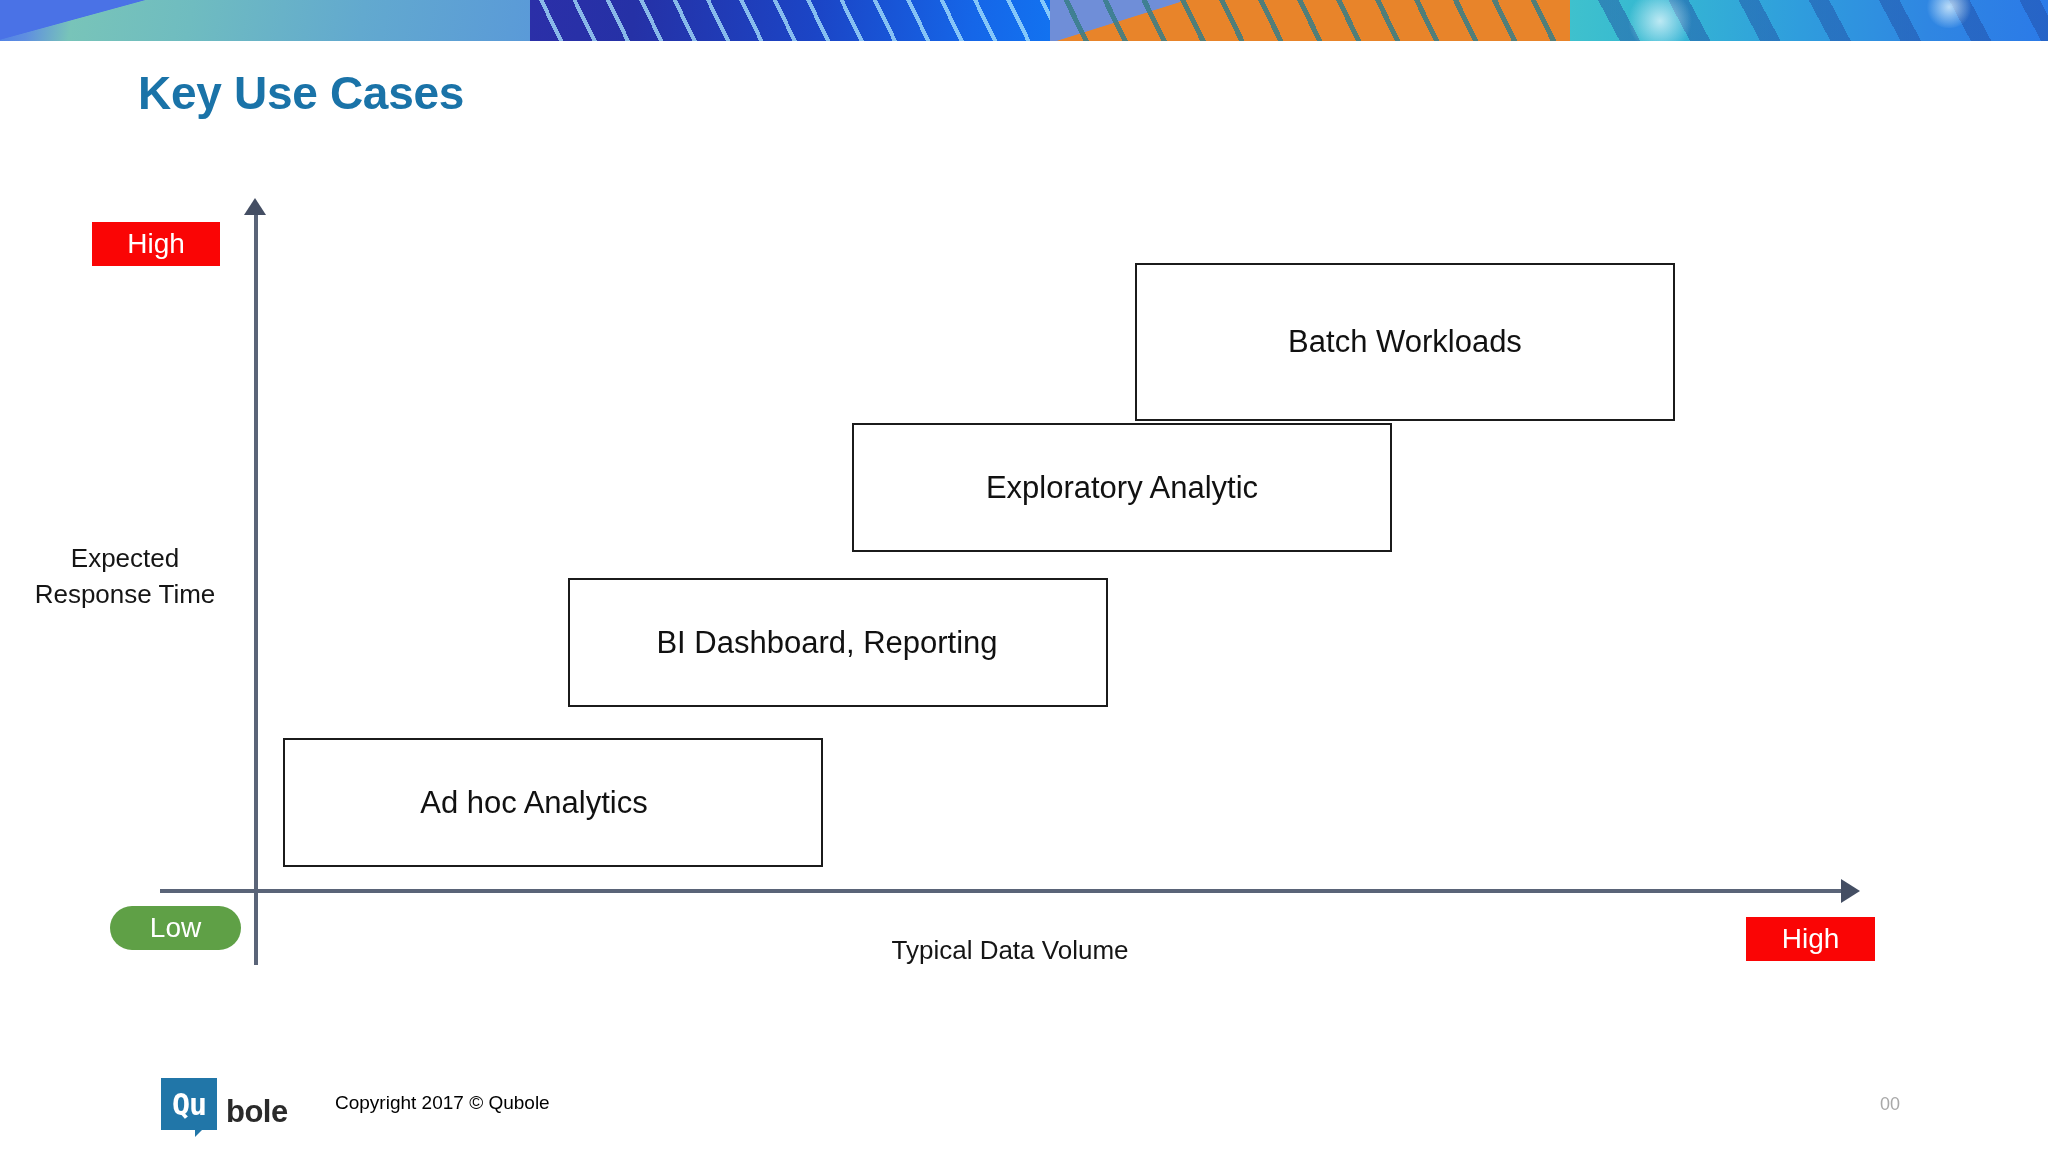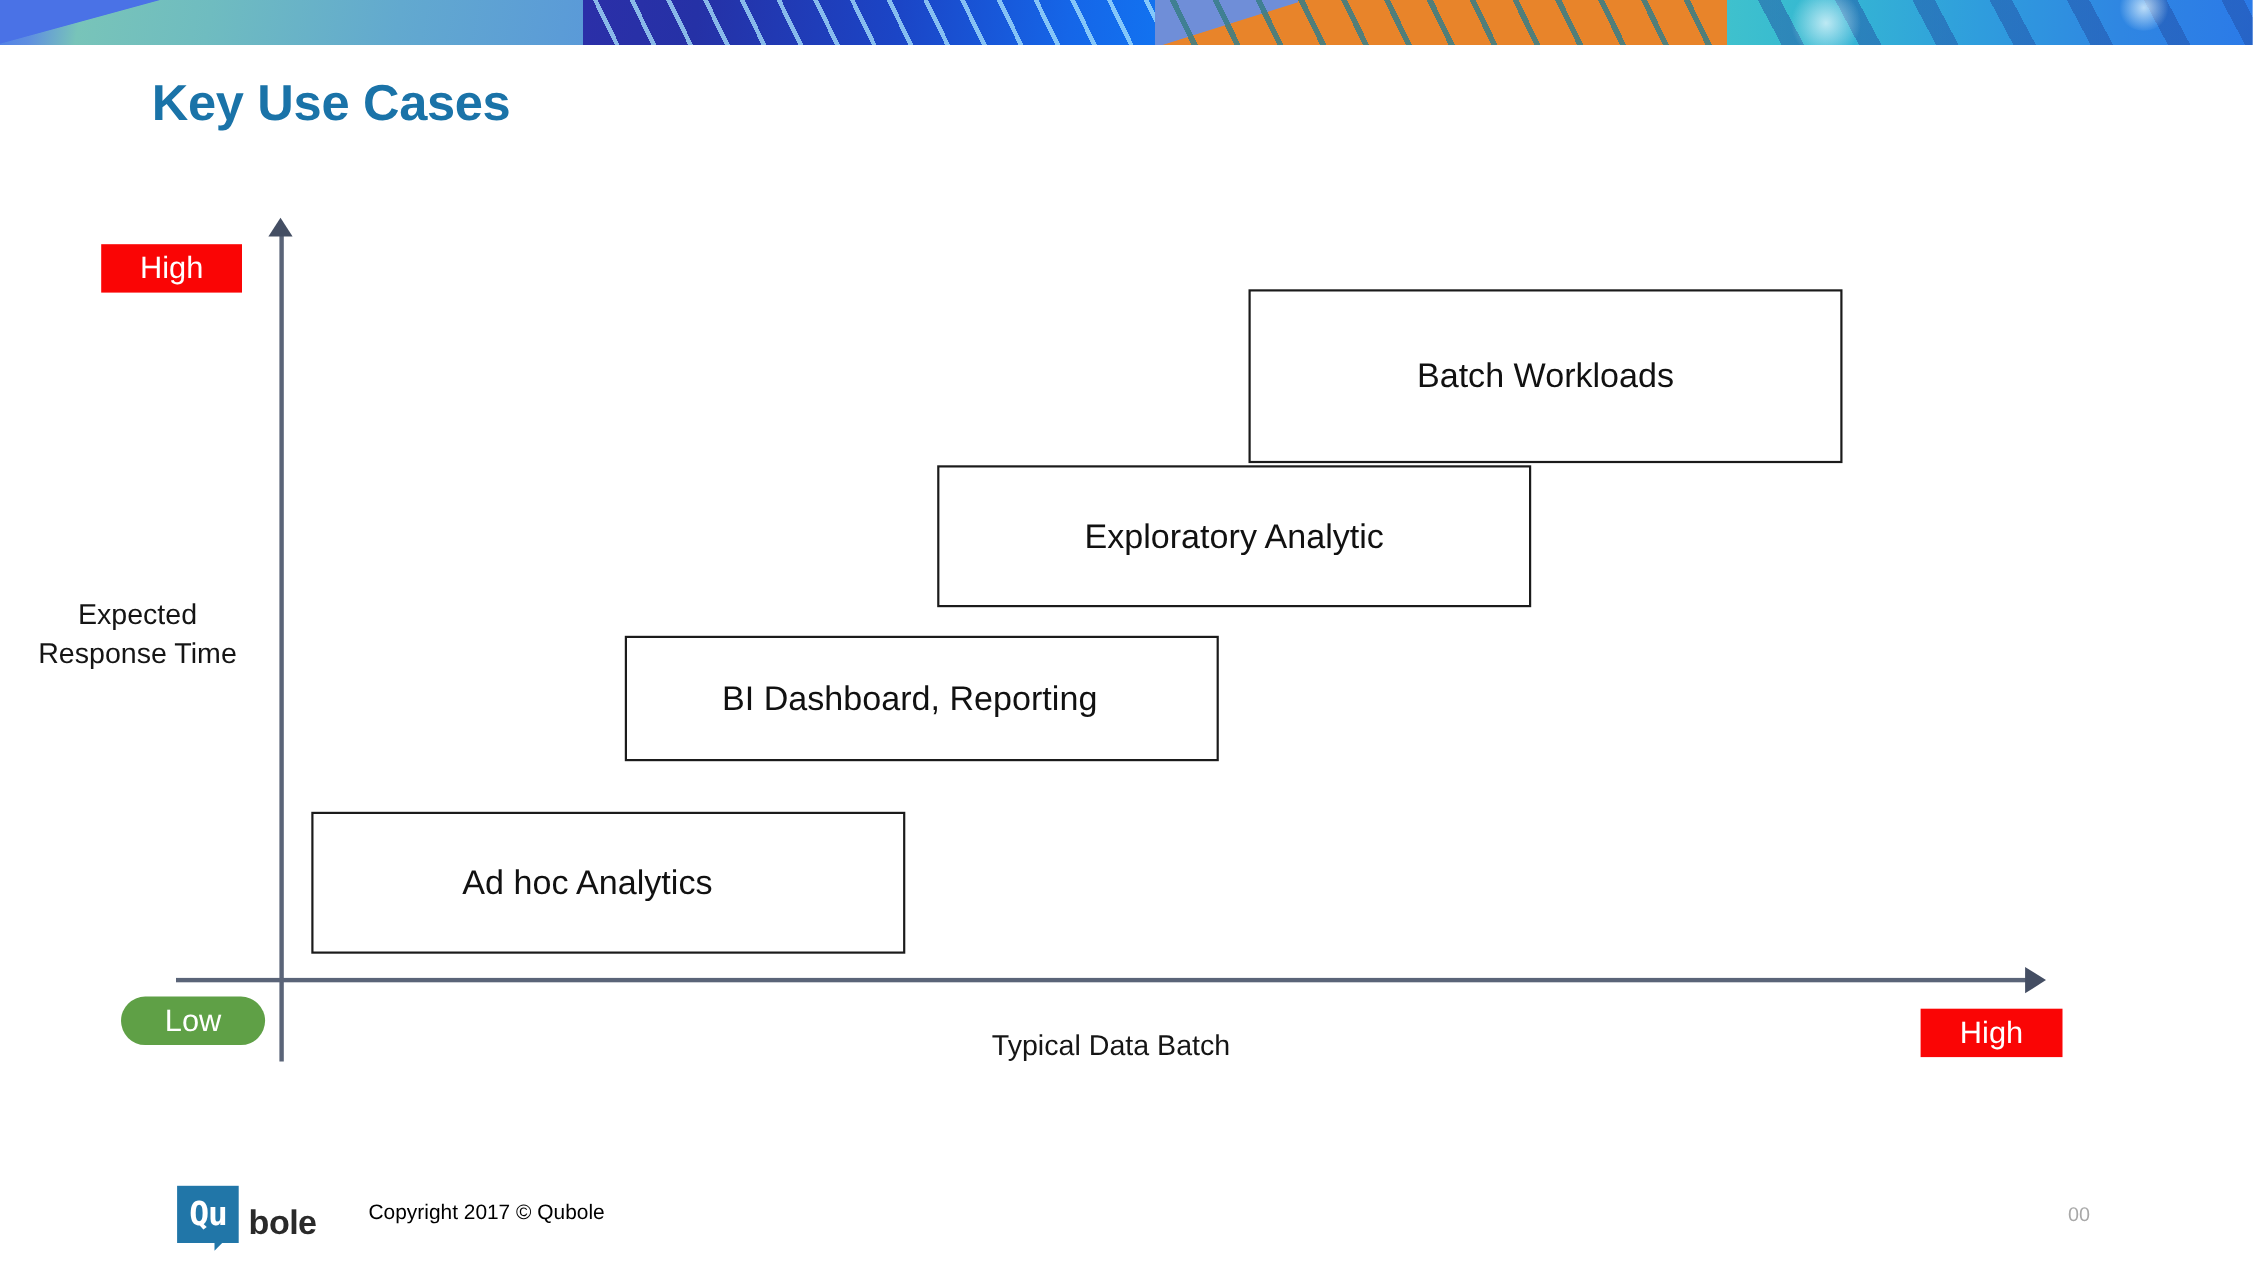--- a/index.html
+++ b/index.html
@@ -260,31 +260,31 @@
 <div id="x-axis-arrow"></div>
 
 <div class="badge" id="badge-high-top">High</div>
 <div class="badge" id="badge-low">Low</div>
 <div class="badge" id="badge-high-right">High</div>
 
 <div id="y-axis-caption">
   <div>Expected</div>
   <div>Response Time</div>
 </div>
-<div id="x-axis-caption">Typical Data Batch</div>
+<div id="x-axis-caption">Typical Data Volume</div>
 
 <div class="use-case-box" id="box-batch-workloads" style="left:1135px; top:263px; width:540px; height:158px;">
   <span style="text-align:center;">Batch Workloads</span>
 </div>
 
 <div class="use-case-box" id="box-exploratory-analytic" style="left:852px; top:423px; width:540px; height:129px;">
   <span style="text-align:center;">Exploratory Analytic</span>
 </div>
 
-<div class="use-case-box" id="box-bi-dashboard-reporting" style="left:568px; top:578px; width:540px; height:114px;">
+<div class="use-case-box" id="box-bi-dashboard-reporting" style="left:568px; top:578px; width:540px; height:129px;">
   <span style="text-align:center; padding-right:22px;">BI Dashboard, Reporting</span>
 </div>
 
 <div class="use-case-box" id="box-ad-hoc-analytics" style="left:283px; top:738px; width:540px; height:129px;">
   <span style="text-align:center; padding-right:38px;">Ad hoc Analytics</span>
 </div>
 
 <div id="footer-logo">
   <div id="logo-mark">
     <span id="logo-mark-text">Qu</span>

